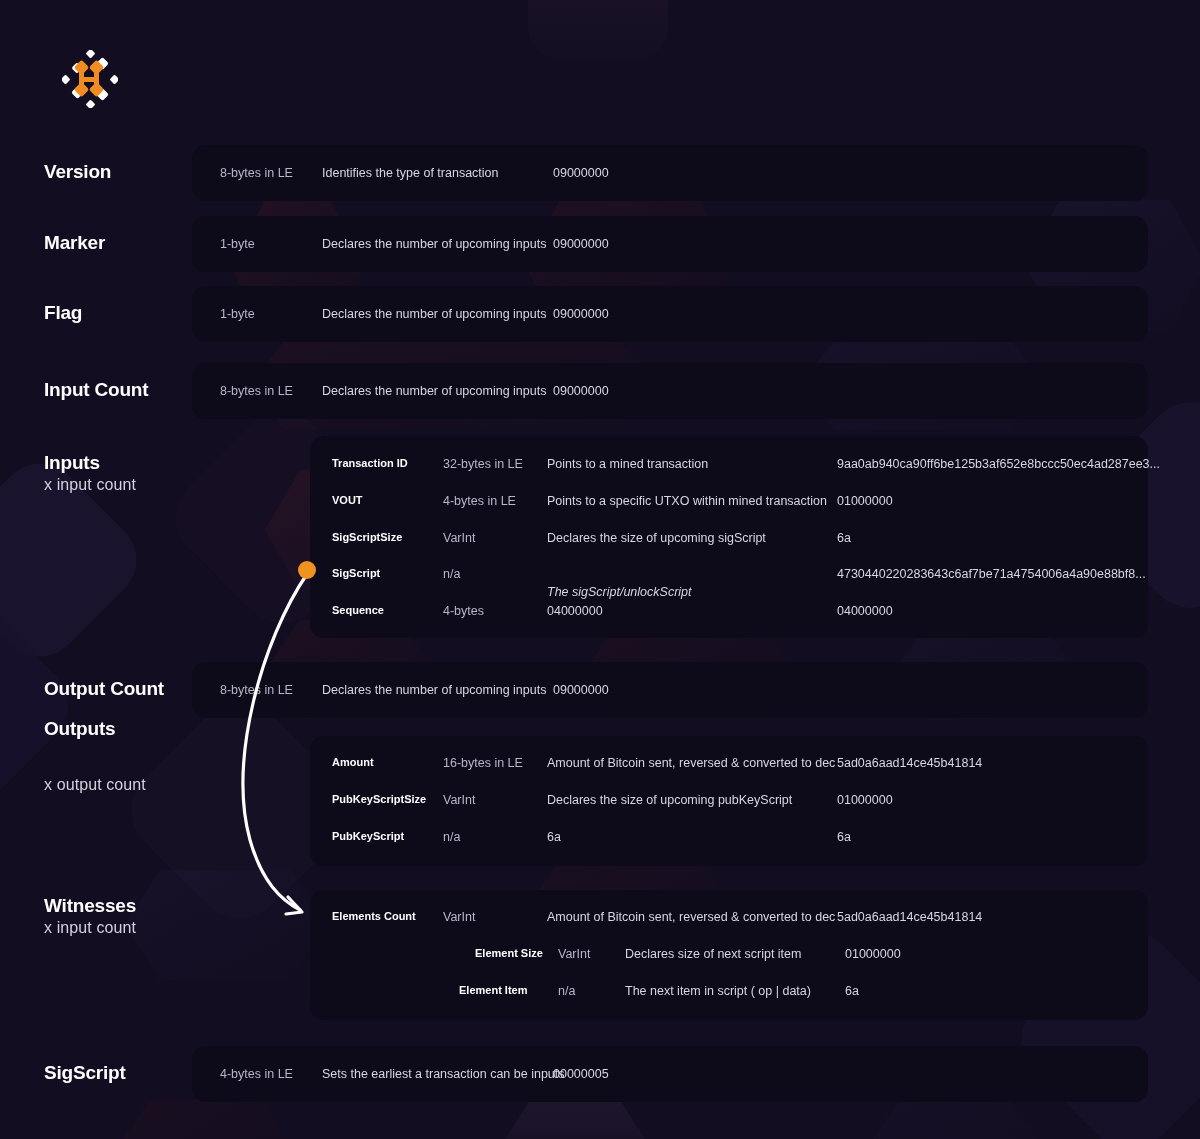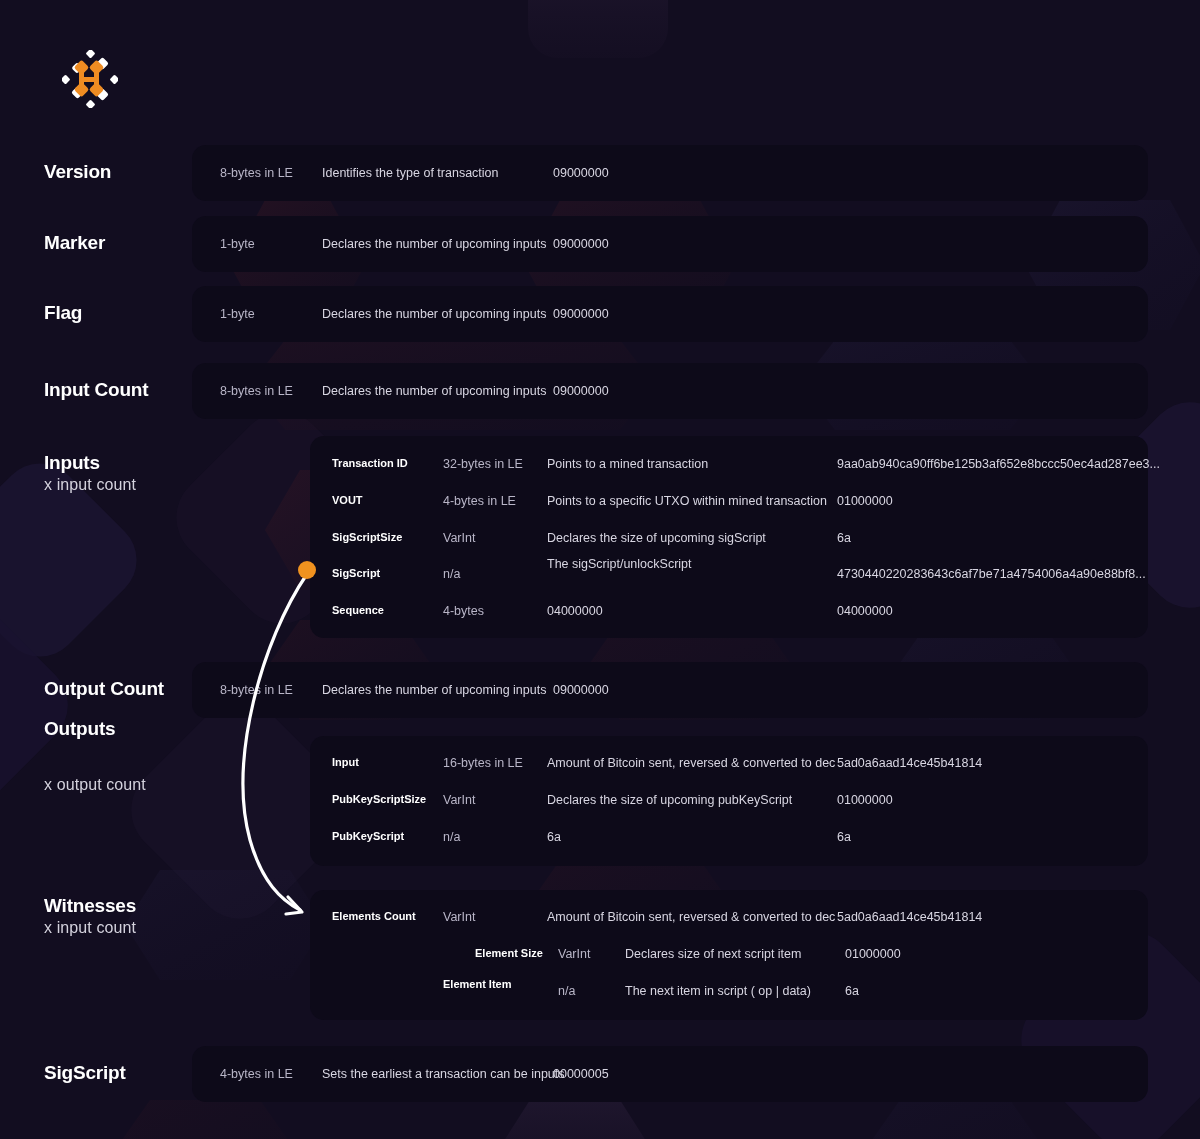--- a/index.html
+++ b/index.html
@@ -277,21 +277,21 @@
       <div class="field f-desc n-desc" style="top:58px;">Points to a specific UTXO within mined transaction</div>
       <div class="field f-val  n-val" style="top:58px;">01000000</div>
 
       <div class="field f-name n-name" style="top:95px;text-align:center;">SigScriptSize</div>
       <div class="field f-size n-size" style="top:95px;">VarInt</div>
       <div class="field f-desc n-desc" style="top:95px;">Declares the size of upcoming sigScript</div>
       <div class="field f-val  n-val" style="top:95px;">6a</div>
 
       <div class="field f-name n-name" style="top:131px;">SigScript</div>
       <div class="field f-size n-size" style="top:131px;">n/a</div>
-      <div class="field f-desc n-desc" style="top:121px;">The sigScript/unlockScript</div>
+      <div class="field f-desc n-desc" style="top:149px;font-style:italic;">The sigScript/unlockScript</div>
       <div class="field f-val  n-val" style="top:131px;">4730440220283643c6af7be71a4754006a4a90e88bf8...</div>
 
       <div class="field f-name n-name" style="top:168px;">Sequence</div>
       <div class="field f-size n-size" style="top:168px;">4-bytes</div>
       <div class="field f-desc n-desc" style="top:168px;">04000000</div>
       <div class="field f-val  n-val" style="top:168px;">04000000</div>
     </div>
   </div>
 
   <div class="row">
@@ -300,21 +300,21 @@
       <div class="field f-size c-size" style="top:21px;">8-bytes in LE</div>
       <div class="field f-desc c-desc" style="top:21px;">Declares the number of upcoming inputs</div>
       <div class="field f-val c-val" style="top:21px;">09000000</div>
     </div>
   </div>
 
   <div class="row">
     <div class="row-label" style="top:718px;">Outputs</div>
     <div class="row-sublabel" style="top:776px;">x output count</div>
     <div class="card nested" style="top:736px; height:130px;">
-      <div class="field f-name n-name" style="top:20px;">Input</div>
+      <div class="field f-name n-name" style="top:20px;">Amount</div>
       <div class="field f-size n-size" style="top:20px;">16-bytes in LE</div>
       <div class="field f-desc n-desc" style="top:20px;">Amount of Bitcoin sent, reversed &amp; converted to dec</div>
       <div class="field f-val  n-val" style="top:20px;">5ad0a6aad14ce45b41814</div>
 
       <div class="field f-name n-name" style="top:57px;">PubKeyScriptSize</div>
       <div class="field f-size n-size" style="top:57px;">VarInt</div>
       <div class="field f-desc n-desc" style="top:57px;">Declares the size of upcoming pubKeyScript</div>
       <div class="field f-val  n-val" style="top:57px;">01000000</div>
 
       <div class="field f-name n-name" style="top:94px;">PubKeyScript</div>
@@ -331,21 +331,21 @@
       <div class="field f-name n-name" style="top:20px;">Elements Count</div>
       <div class="field f-size n-size" style="top:20px;">VarInt</div>
       <div class="field f-desc n-desc" style="top:20px;">Amount of Bitcoin sent, reversed &amp; converted to dec</div>
       <div class="field f-val  n-val" style="top:20px;">5ad0a6aad14ce45b41814</div>
 
       <div class="field f-name n2-name" style="top:57px;margin-left:32px;">Element Size</div>
       <div class="field f-size n2-size" style="top:57px;">VarInt</div>
       <div class="field f-desc n2-desc" style="top:57px;">Declares size of next script item</div>
       <div class="field f-val  n2-val" style="top:57px;">01000000</div>
 
-      <div class="field f-name n2-name" style="top:88px;">Element Item</div>
+      <div class="field f-name n2-name" style="top:94px;margin-left:16px;">Element Item</div>
       <div class="field f-size n2-size" style="top:94px;">n/a</div>
       <div class="field f-desc n2-desc" style="top:94px;">The next item in script ( op | data)</div>
       <div class="field f-val  n2-val" style="top:94px;">6a</div>
     </div>
   </div>
 
   <div class="row">
     <div class="row-label" style="top:1062px;">SigScript</div>
     <div class="card simple" style="top:1046px; height:56px;">
       <div class="field f-size c-size" style="top:21px;">4-bytes in LE</div>

